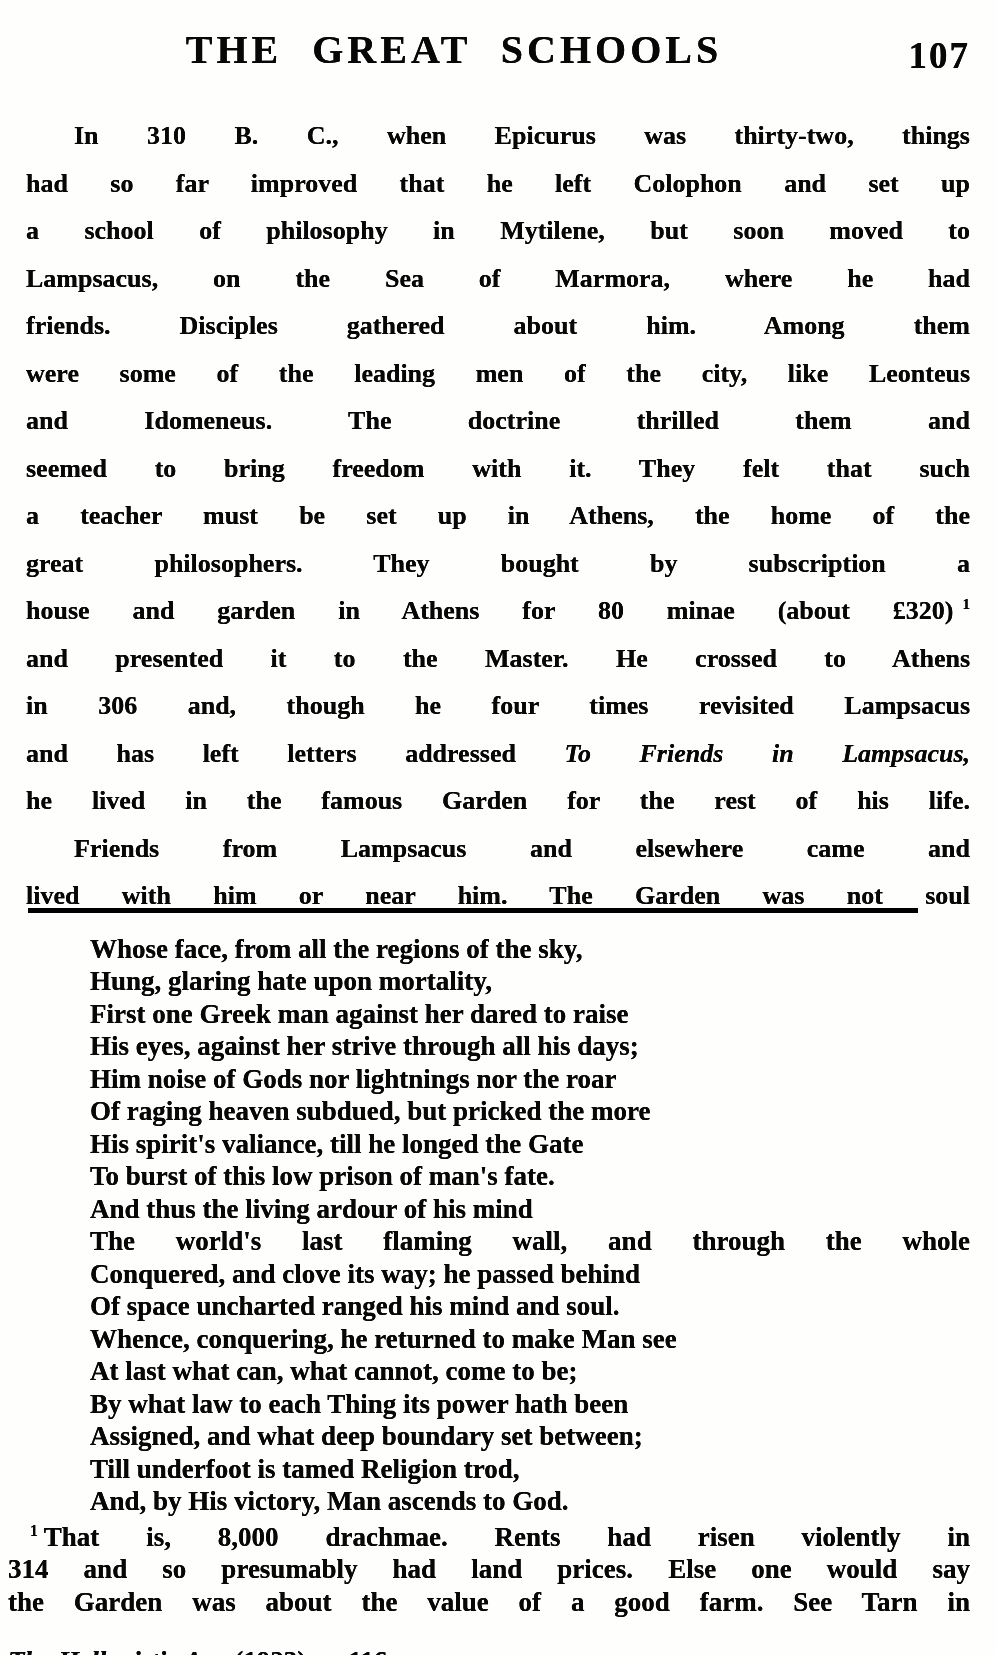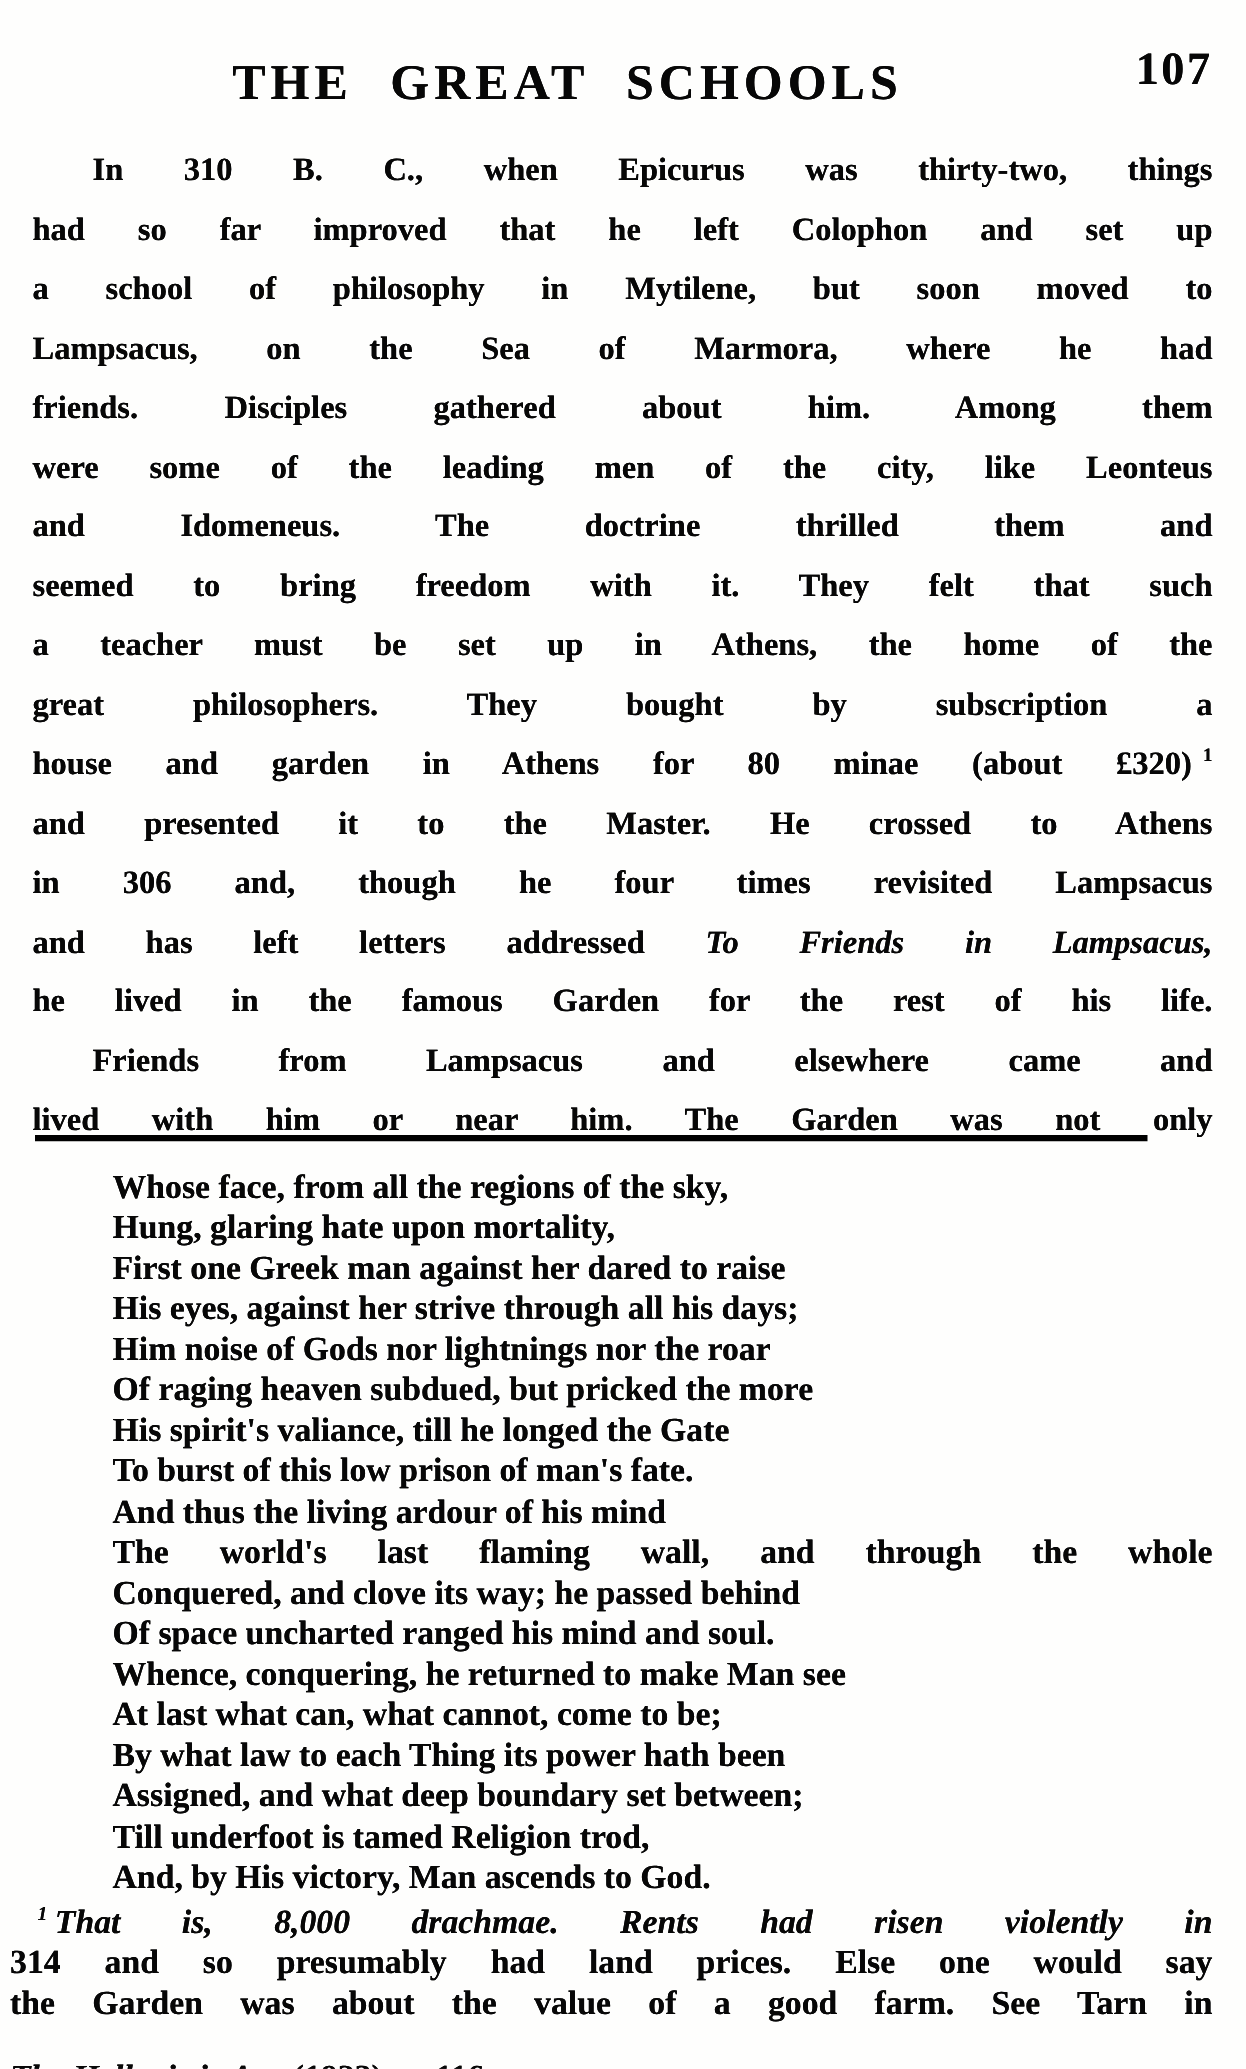--- a/index.html
+++ b/index.html
@@ -27,21 +27,21 @@
   }
   
   .running-header {
     position: relative;
     height: 50px;
   }
   .page-title {
     position: absolute;
     left: 0;
     right: 0;
-    top: 16px;
+    top: 0;
     text-align: center;
     padding-right: 70px;
     font-size: 40px;
     letter-spacing: 4px;
     word-spacing: 16px;
   }
   .page-number {
     position: absolute;
     right: 0;
     top: 8px;
@@ -98,21 +98,21 @@
     -moz-text-align-last: justify;
   }
   
   .footnote {
     margin-top: 3px;
   }
   .footnote .line {
     font-size: 27px;
     line-height: 32.8px;
   }
-  .footnote .indent { padding-left: 22px; font-style: italic; }
+  .footnote .indent { padding-left: 22px; }
   .footnote .last {
     text-align: left;
     text-align-last: left;
     margin-top: 26px;
     -moz-text-align-last: left;
   }
 </style>
 </head>
 <body>
 
@@ -138,21 +138,21 @@
       <div class="line">great philosophers. They bought by subscription a</div>
       <div class="line"><span>house and garden in Athens for 80 minae (about £320)</span><sup class="ref">1</sup></div>
       <div class="line">and presented it to the Master. He crossed to Athens</div>
       <div class="line">in 306 and, though he four times revisited Lampsacus</div>
       <div class="line"><span>and has left letters addressed </span><i>To Friends in Lampsacus,</i></div>
       <div class="line">he lived in the famous Garden for the rest of his life.</div>
     </div>
 
     <div class="para">
       <div class="line indent">Friends from Lampsacus and elsewhere came and</div>
-      <div class="line">lived with him or near him. The Garden was not only</div>
+      <div class="line">lived with him or near him. The Garden was not soul</div>
     </div>
 
   </div>
 
   <div class="separator-rule"></div>
 
   <div class="poem-block">
     <div class="poem-line">Whose face, from all the regions of the sky,</div>
     <div class="poem-line">Hung, glaring hate upon mortality,</div>
     <div class="poem-line">First one Greek man against her dared to raise</div>

